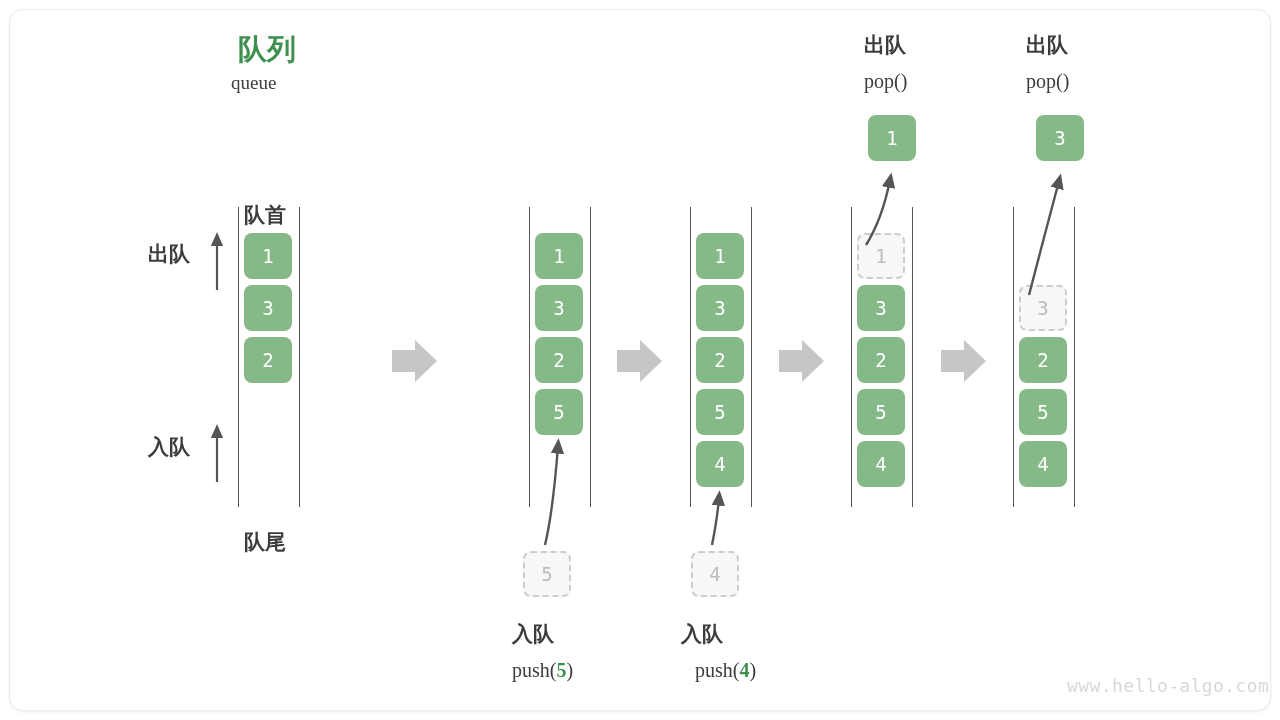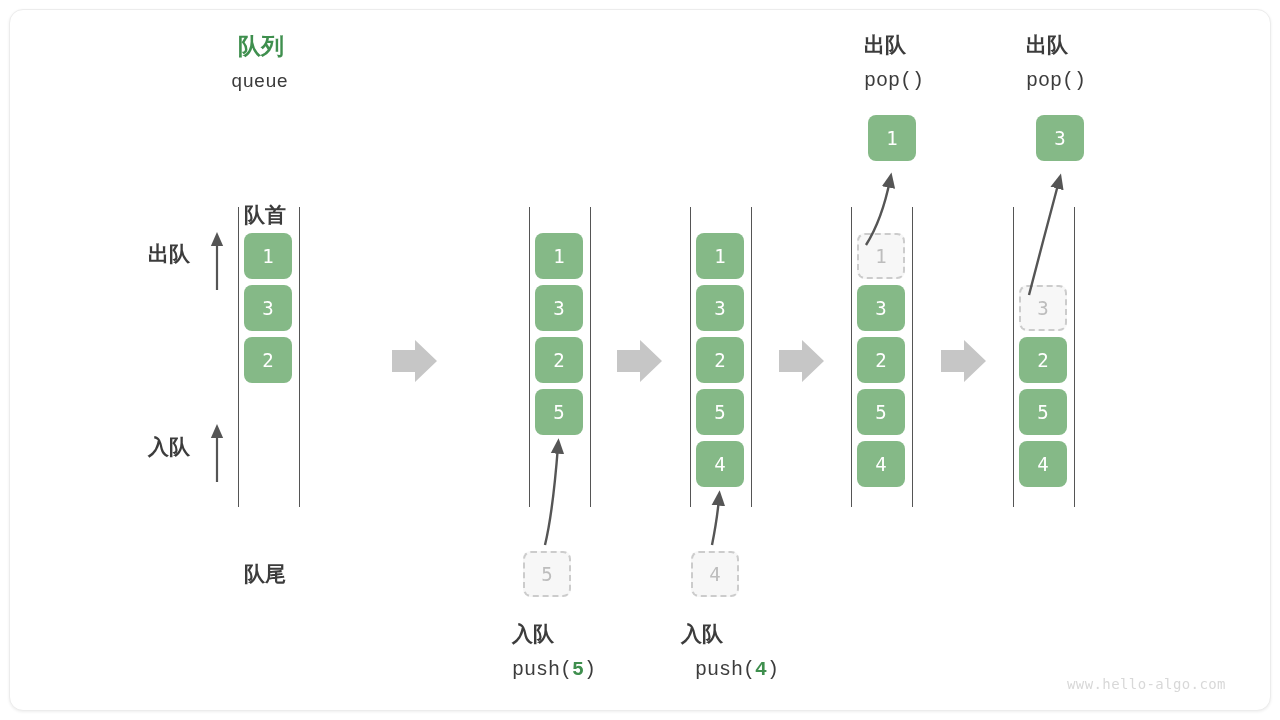--- a/index.html
+++ b/index.html
@@ -38,33 +38,33 @@
     white-space: pre;
     line-height: 1;
   }
   .cn {
     font-family: "DejaVu Sans", "Liberation Sans", sans-serif;
     font-weight: bold;
     color: #3c3c3c;
     font-size: 21px;
   }
   .mono {
-    font-family: Liberation Mono, monospace;
+    font-family: Liberation Serif, serif;
     color: #3c3c3c;
     font-size: 20px;
   }
   .title-cn {
     font-family: "DejaVu Sans", "Liberation Sans", sans-serif;
     font-weight: bold;
-    font-size: 23px;
+    font-size: 29px;
     color: #3f8f4e;
   }
   .watermark {
     font-family: "DejaVu Sans Mono", "Liberation Mono", monospace;
-    font-size: 14px;
+    font-size: 18px;
     color: #d8d8d8;
     letter-spacing: 0.4px;
   }
   .green-num {
     color: #3f8f4e;
     font-weight: bold;
   }
 
   
   .rail {
@@ -111,21 +111,21 @@
 </head>
 <body>
 
 <div id="canvas">
   <div class="card"></div>
 
   <div class="tx title-cn" style="left:238px; top:35px;">队列</div>
   <div class="tx mono" style="left:231px; top:73px; font-size:19px;">queue</div>
 
   <div class="tx cn" style="left:244px; top:161px;margin-top:44px;">队首</div>
-  <div class="tx cn" style="left:244px; top:564px;">队尾</div>
+  <div class="tx cn" style="left:244px; top:532px;">队尾</div>
 
   <div class="tx cn" style="left:148px; top:244px;">出队</div>
   <div class="tx cn" style="left:148px; top:437px;">入队</div>
 
   <div>
     <div class="rail" style="left:238px; top:207px; height:300px;"></div>
     <div class="rail" style="left:299px; top:207px; height:300px;"></div>
     <div class="cell" style="left:244px; top:233px;">1</div>
     <div class="cell" style="left:244px; top:285px;">3</div>
     <div class="cell" style="left:244px; top:337px;">2</div>

